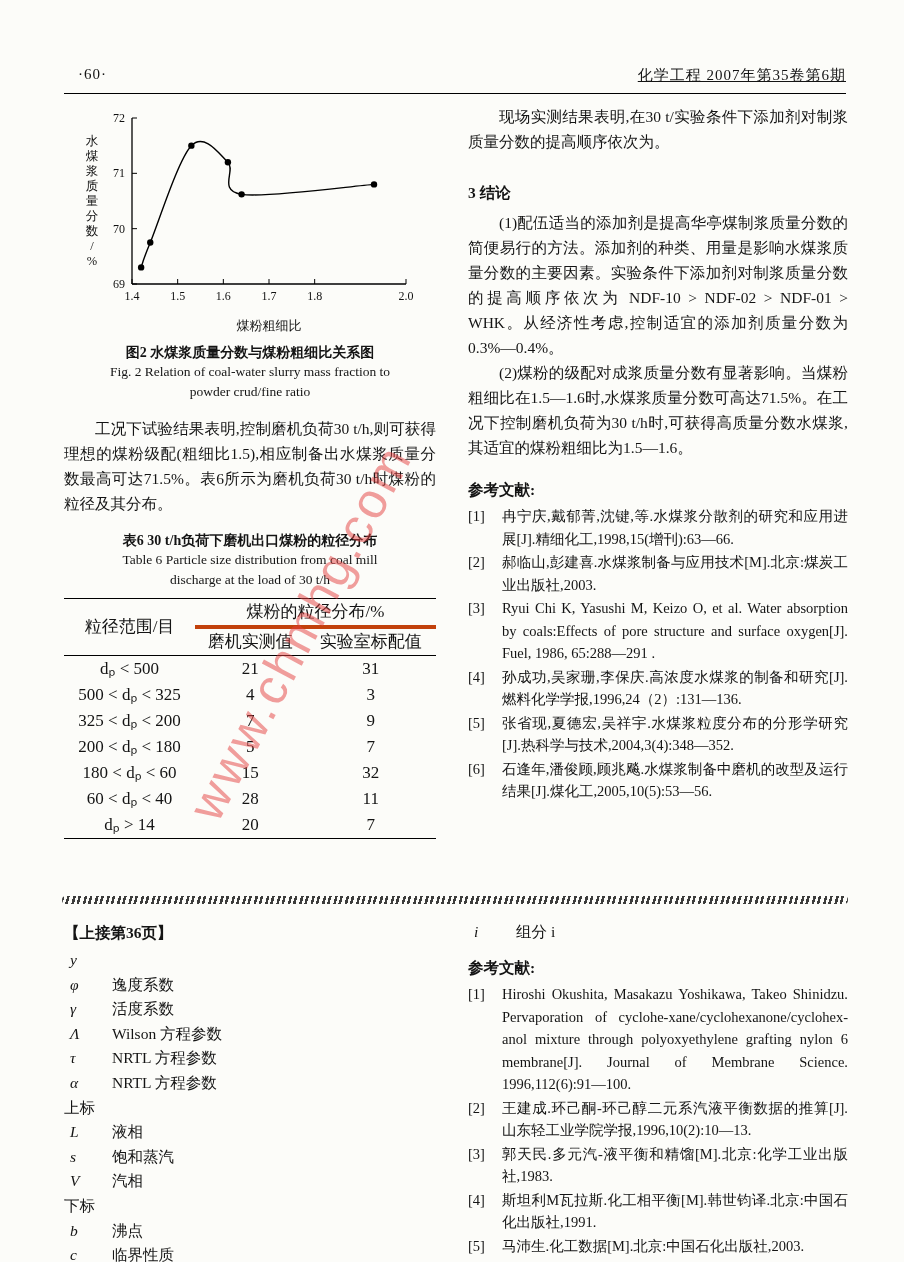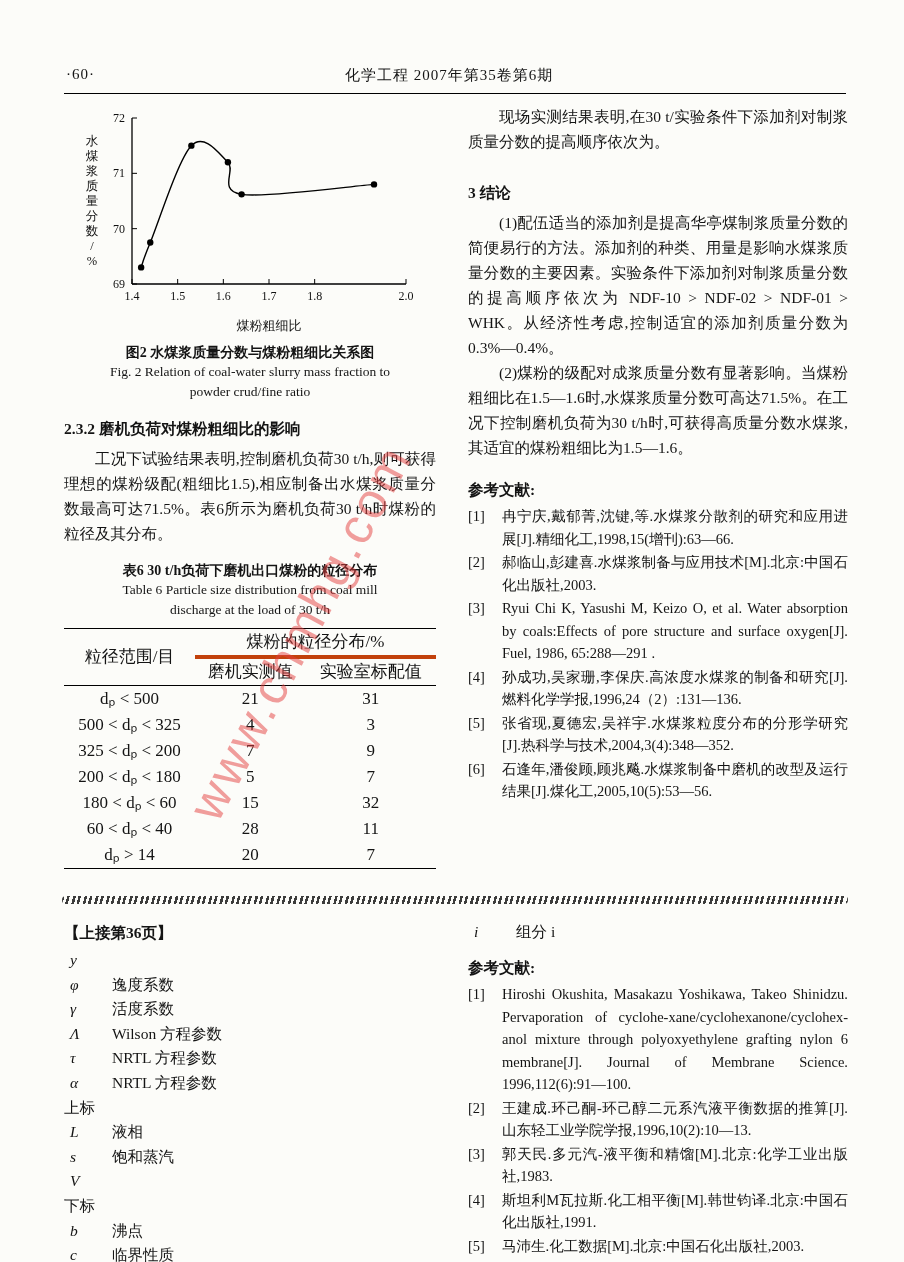--- a/index.html
+++ b/index.html
@@ -1,20 +1,20 @@
 <!DOCTYPE html>
 <html><head>
 <meta charset="utf-8">
 <style>
   html,body{margin:0;padding:0;background:#9a9a9a;}
   .page{position:relative;width:904px;height:1262px;margin:0 auto;background:#fcfcf9;
         overflow:hidden;font-family:"Liberation Serif","DejaVu Serif",serif;color:#141414;}
   
-  .header{position:absolute;top:66px;left:52px;right:58px;height:22px;text-align:center;
-          font-size:15px;}
+  .header{position:absolute;top:66px;left:64px;right:58px;height:22px;text-align:right;
+          font-size:15px;text-decoration:underline;}
   .pageno{position:absolute;left:14px;top:0;font-size:15px;letter-spacing:1px;}
   .journal{font-size:15px;letter-spacing:1px;}
   .headrule{position:absolute;top:93px;left:64px;right:58px;border-top:1.6px solid #000;}
   
   .main{position:absolute;top:104px;left:64px;right:56px;display:flex;gap:32px;}
   .col-l{width:372px;flex:none;}
   .col-r{flex:1;min-width:0;}
   p{margin:0;}
   .body-text{font-size:15.5px;line-height:25px;text-align:justify;}
   .indent{text-indent:2em;}
@@ -115,21 +115,20 @@
             <text x="16" y="116" text-anchor="middle" font-size="12.5">分</text>
             <text x="16" y="131" text-anchor="middle" font-size="12.5">数</text>
             <text x="16" y="146" text-anchor="middle" font-size="12.5">/</text>
             <text x="16" y="161" text-anchor="middle" font-size="12.5">%</text>
           </svg>
         <div class="figcap-cn">图2  水煤浆质量分数与煤粉粗细比关系图</div>
         <div class="figcap-en">Fig. 2  Relation of coal-water slurry mass fraction to</div>
         <div class="figcap-en">powder crud/fine ratio</div>
       </div>
 
-      <h3 class="sec">2.3.2  磨机负荷对煤粉粗细比的影响</h3>
       <p class="body-text indent">工况下试验结果表明,控制磨机负荷30 t/h,则可获得理想的煤粉级配(粗细比1.5),相应制备出水煤浆质量分数最高可达71.5%。表6所示为磨机负荷30 t/h时煤粉的粒径及其分布。</p>
 
       <div class="tabcap-cn">表6  30 t/h负荷下磨机出口煤粉的粒径分布</div>
       <div class="tabcap-en">Table 6  Particle size distribution from coal mill</div>
       <div class="tabcap-en">discharge at the load of 30 t/h</div>
 
       <table class="t6">
         <thead>
           <tr>
             <th rowspan="2" class="rowhead">粒径范围/目</th>
@@ -187,21 +186,21 @@
       <p class="body-text indent">(2)煤粉的级配对成浆质量分数有显著影响。当煤粉粗细比在1.5—1.6时,水煤浆质量分数可高达71.5%。在工况下控制磨机负荷为30 t/h时,可获得高质量分数水煤浆,其适宜的煤粉粗细比为1.5—1.6。</p>
 
       <div class="refs-title" style="margin-top:20px;">参考文献:</div>
 
       <div class="ref">
         <span class="no">[1]</span>
         <div class="txt">冉宁庆,戴郁菁,沈键,等.水煤浆分散剂的研究和应用进展[J].精细化工,1998,15(增刊):63—66.</div>
       </div>
       <div class="ref">
         <span class="no">[2]</span>
-        <div class="txt">郝临山,彭建喜.水煤浆制备与应用技术[M].北京:中国石化出版社,2003.</div>
+        <div class="txt">郝临山,彭建喜.水煤浆制备与应用技术[M].北京:煤炭工业出版社,2003.</div>
       </div>
       <div class="ref">
         <span class="no">[3]</span>
         <div class="txt">Ryui Chi K, Yasushi M, Keizo O, et al. Water absorption by coals:Effects of pore structure and surface oxygen[J]. Fuel, 1986, 65:288—291 .</div>
       </div>
       <div class="ref">
         <span class="no">[4]</span>
         <div class="txt">孙成功,吴家珊,李保庆.高浓度水煤浆的制备和研究[J].燃料化学学报,1996,24（2）:131—136.</div>
       </div>
       <div class="ref">
@@ -251,20 +250,21 @@
       <div class="nom">
         <span class="sym">L</span>
         <span class="lbl">液相</span>
       </div>
       <div class="nom">
         <span class="sym">s</span>
         <span class="lbl">饱和蒸汽</span>
       </div>
       <div class="nom">
         <span class="sym">V</span>
+        <span class="lbl">汽相</span>
       </div>
 
       <div class="nom-label">下标</div>
 
       <div class="nom">
         <span class="sym">b</span>
         <span class="lbl">沸点</span>
       </div>
       <div class="nom">
         <span class="sym">c</span>

